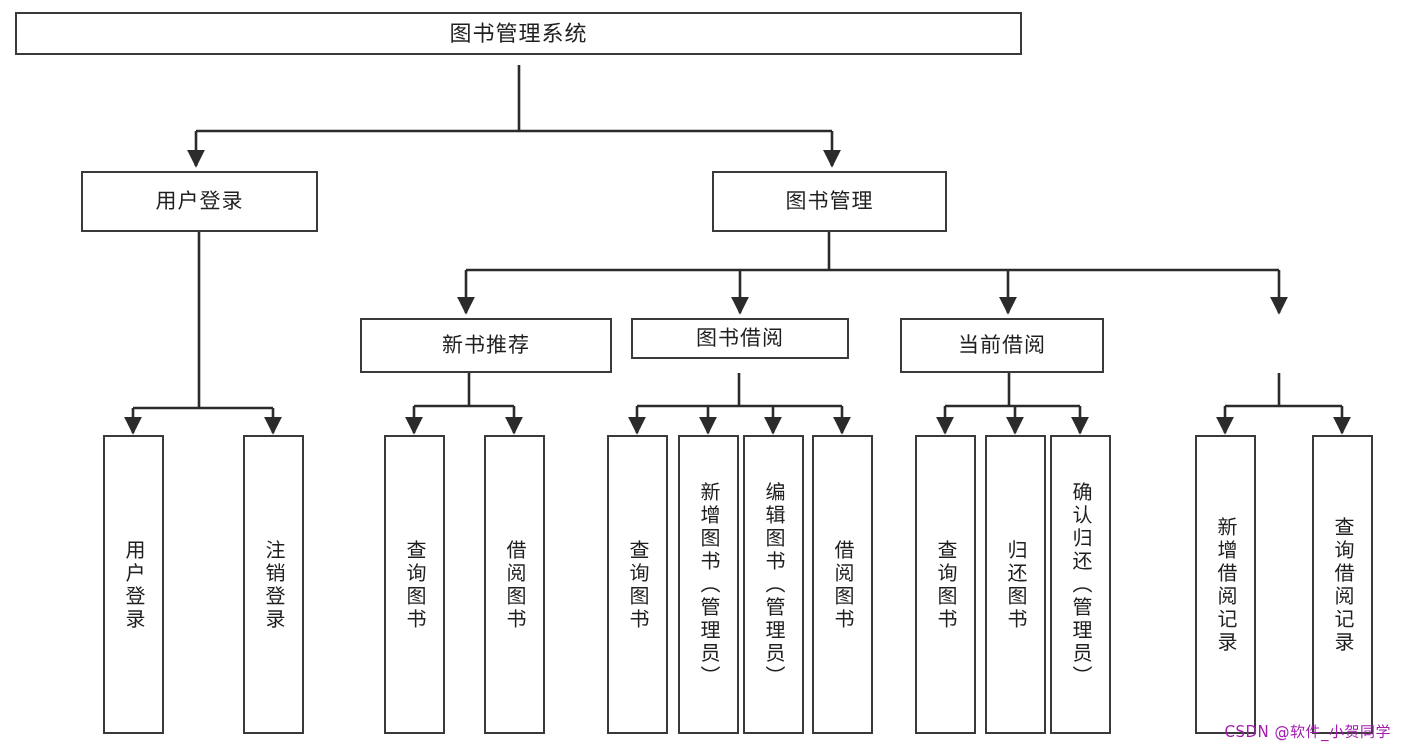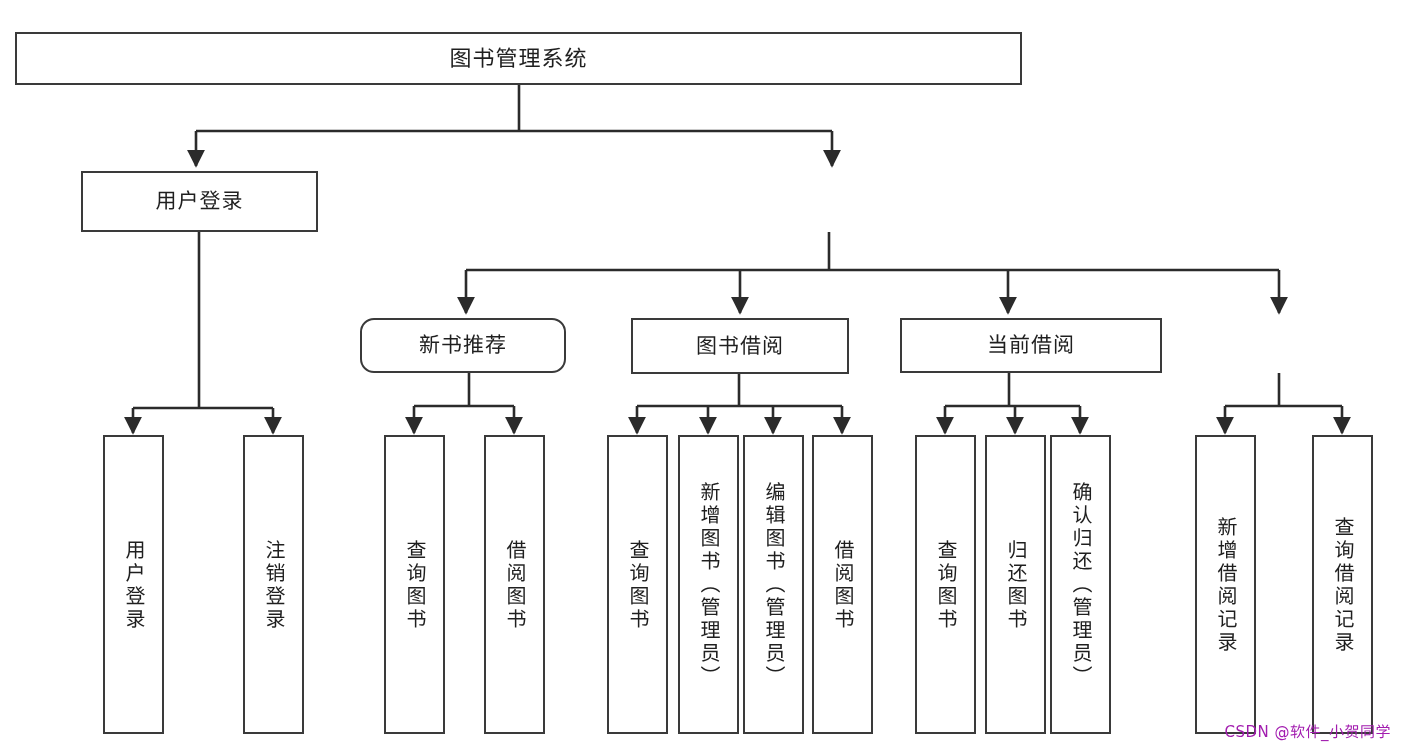--- a/index.html
+++ b/index.html
@@ -118,27 +118,28 @@
       <path d="M 1015 406 L 1015 433" marker-end="url(#arrow)"></path>
       <path d="M 1080 406 L 1080 433" marker-end="url(#arrow)"></path>
 
       <path d="M 1279 373 L 1279 406"></path>
       <path d="M 1225 406 L 1342 406"></path>
       <path d="M 1225 406 L 1225 433" marker-end="url(#arrow)"></path>
       <path d="M 1342 406 L 1342 433" marker-end="url(#arrow)"></path>
     </g>
   </svg>
 
-  <div class="node horiz root" style="left:15px; top:12px; width:1007px; height:53px;margin-top:20px;">图书管理系统</div>
+  <div class="node horiz root" style="left:15px; top:12px; width:1007px; height:43px;">图书管理系统</div>
 
   <div class="node horiz" style="left:81px; top:171px; width:237px; height:61px;">用户登录</div>
+  <div class="node horiz" style="left:712px; top:171px; width:235px; height:61px;">图书管理</div>
 
-  <div class="node horiz" style="left:360px; top:318px; width:206px; height:55px;border-radius:14px;">新书推荐</div>
-  <div class="node horiz" style="left:631px; top:318px; width:218px; height:56px;">图书借阅</div>
-  <div class="node horiz" style="left:900px; top:318px; width:262px; height:55px;">当前借阅</div>
+  <div class="node horiz" style="left:360px; top:318px; width:252px; height:55px;">新书推荐</div>
+  <div class="node horiz" style="left:631px; top:318px; width:218px; height:41px;">图书借阅</div>
+  <div class="node horiz" style="left:900px; top:318px; width:204px; height:55px;">当前借阅</div>
 
   <div class="node vert" style="left:103px; top:435px; width:61px; height:299px;">
     <span>用户登录</span>
   </div>
   <div class="node vert" style="left:243px; top:435px; width:61px; height:299px;">
     <span>注销登录</span>
   </div>
 
   <div class="node vert" style="left:384px; top:435px; width:61px; height:299px;">
     <span>查询图书</span>

